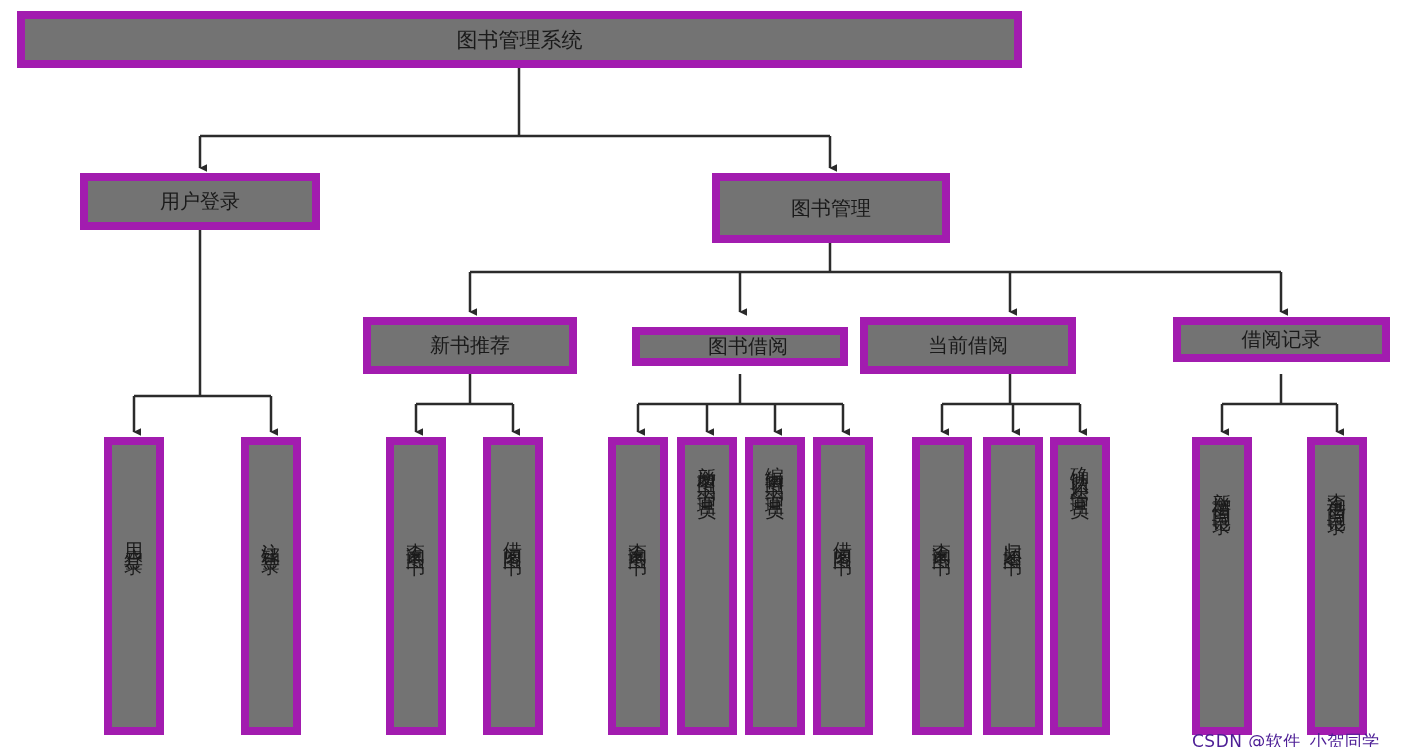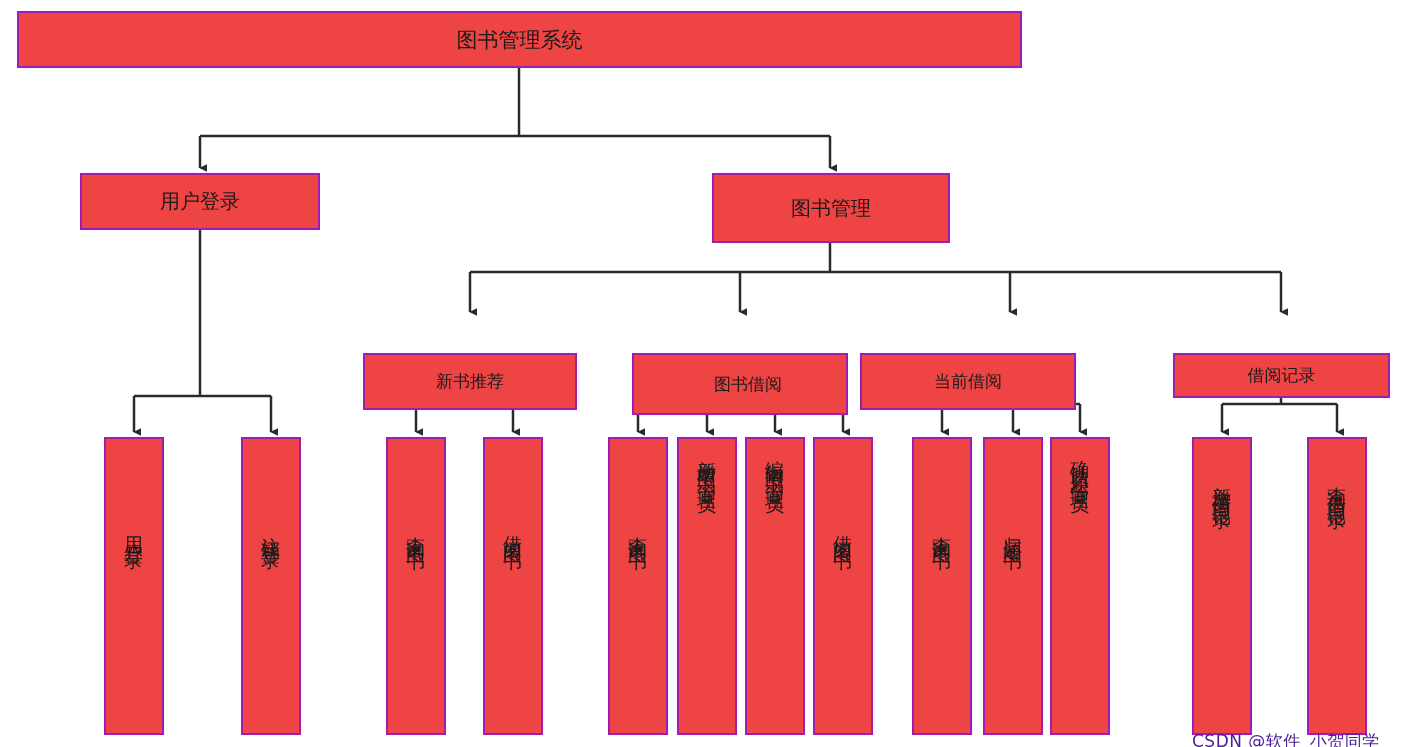--- a/index.html
+++ b/index.html
@@ -21,36 +21,35 @@
     position: absolute;
     left: 0;
     top: 0;
     width: 1405px;
     height: 747px;
     pointer-events: none;
   }
   .node {
     position: absolute;
     box-sizing: border-box;
-    background: #ef4444;
-    border: 2px solid #a21caf;
+    background: #737373;
+    border: 8px solid #a21caf;
     display: flex;
     align-items: center;
     justify-content: center;
     color: #1a1a1a;
   }
   .node-root {
     font-size: 21px;
   }
   .node-l2 {
     font-size: 20px;
   }
   .node-l3 {
-    font-size: 17px;
-    margin-top: 36px;
+    font-size: 20px;
   }
   .node-leaf {
     align-items: flex-start;
     justify-content: center;
     padding-top: 4px;
     font-size: 19px;
   }
   .node-leaf .vtext {
     writing-mode: vertical-rl;
     text-orientation: upright;
@@ -140,21 +139,21 @@
   <div class="node node-l2" id="node-l2-0" style="left: 80px; top: 173px; width: 240px; height: 57px;">
     <span>用户登录</span>
   </div>
   <div class="node node-l2" id="node-l2-1" style="left: 712px; top: 173px; width: 238px; height: 70px;">
     <span>图书管理</span>
   </div>
 
   <div class="node node-l3" id="node-l3-0" style="left: 363px; top: 317px; width: 214px; height: 57px;">
     <span>新书推荐</span>
   </div>
-  <div class="node node-l3" id="node-l3-1" style="left: 632px; top: 317px; width: 216px; height: 62px; padding-left: 16px;">
+  <div class="node node-l3" id="node-l3-1" style="left: 632px; top: 327px; width: 216px; height: 39px; padding-left: 16px;">
     <span>图书借阅</span>
   </div>
   <div class="node node-l3" id="node-l3-2" style="left: 860px; top: 317px; width: 216px; height: 57px;">
     <span>当前借阅</span>
   </div>
   <div class="node node-l3" id="node-l3-3" style="left: 1173px; top: 317px; width: 217px; height: 45px;">
     <span>借阅记录</span>
   </div>
 
   <div class="node node-leaf leaf-pad-short" id="node-leaf-0" style="left: 104px; top: 437px; width: 60px; height: 298px;">

